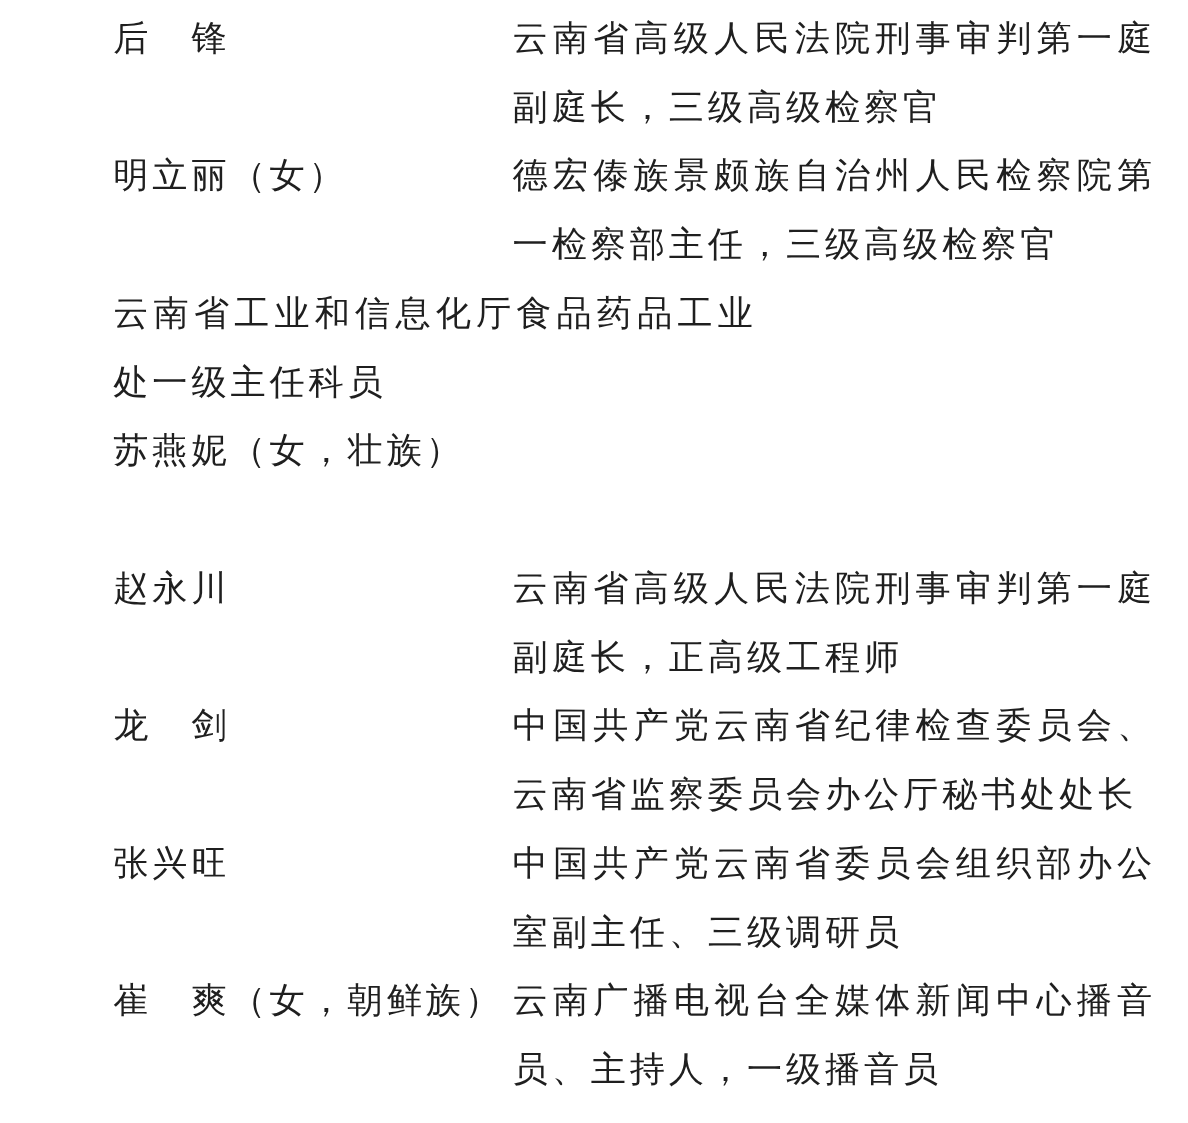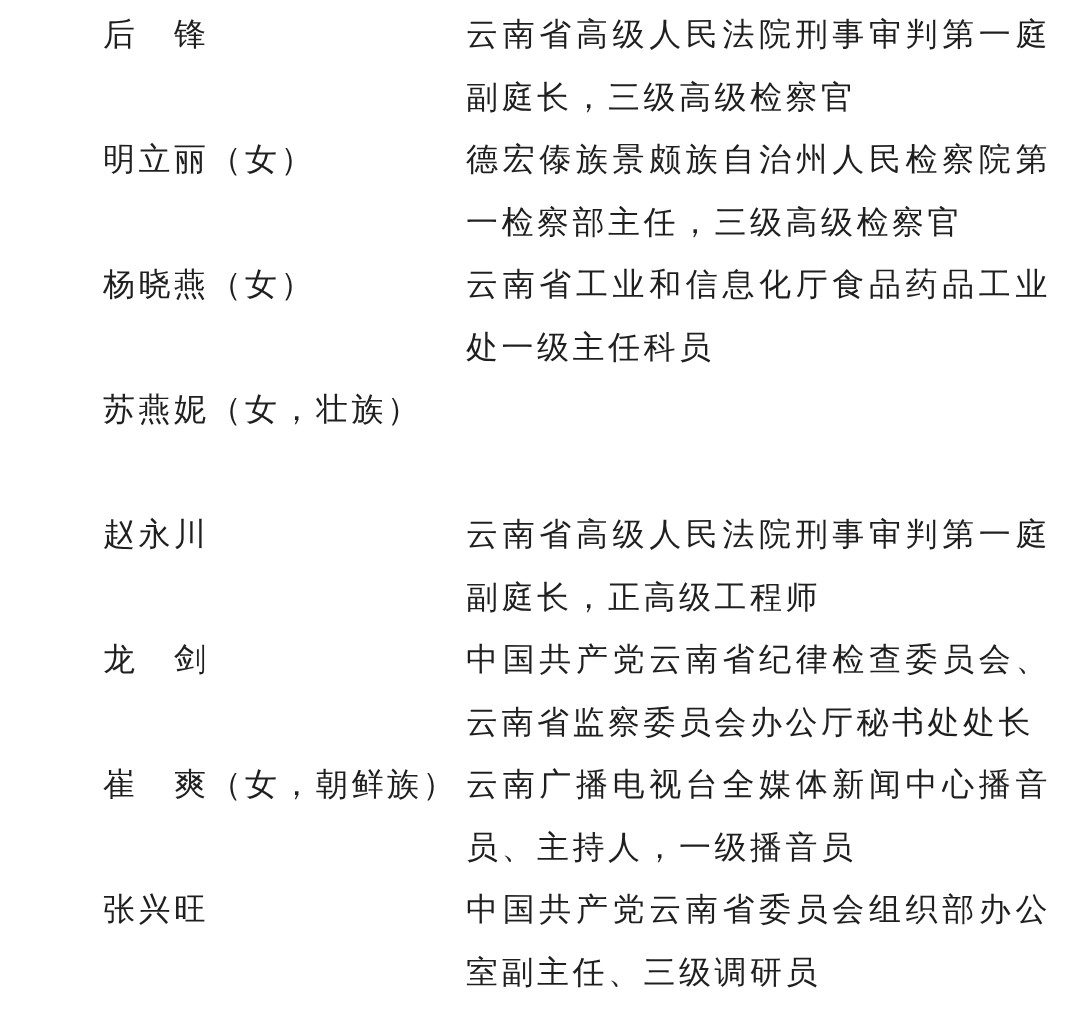--- a/index.html
+++ b/index.html
@@ -51,36 +51,35 @@
   <div class="list" id="list">
       <div class="entry">
         <div class="name">后　锋</div>
         <div class="position">云南省高级人民法院刑事审判第一庭副庭长，三级高级检察官</div>
       </div>
       <div class="entry">
         <div class="name">明立丽（女）</div>
         <div class="position">德宏傣族景颇族自治州人民检察院第一检察部主任，三级高级检察官</div>
       </div>
       <div class="entry">
-        <div class="name">杨晓燕（女）</div>
         <div class="position">云南省工业和信息化厅食品药品工业处一级主任科员</div>
       </div>
       <div class="entry">
         <div class="name">苏燕妮（女，壮族）</div>
       </div>
       <div class="entry">
         <div class="name">赵永川</div>
         <div class="position">云南省高级人民法院刑事审判第一庭副庭长，正高级工程师</div>
       </div>
       <div class="entry">
         <div class="name">龙　剑</div>
         <div class="position">中国共产党云南省纪律检查委员会、云南省监察委员会办公厅秘书处处长</div>
       </div>
       <div class="entry">
+        <div class="name">张兴旺</div>
+        <div class="position">中国共产党云南省委员会组织部办公室副主任、三级调研员</div>
+      </div>
+      <div class="entry">
         <div class="name">崔　爽（女，朝鲜族）</div>
         <div class="position">云南广播电视台全媒体新闻中心播音员、主持人，一级播音员</div>
-      </div>
-      <div class="entry">
-        <div class="name">张兴旺</div>
-        <div class="position">中国共产党云南省委员会组织部办公室副主任、三级调研员</div>
       </div>
     </div>
 </div>
 
 </body></html>

